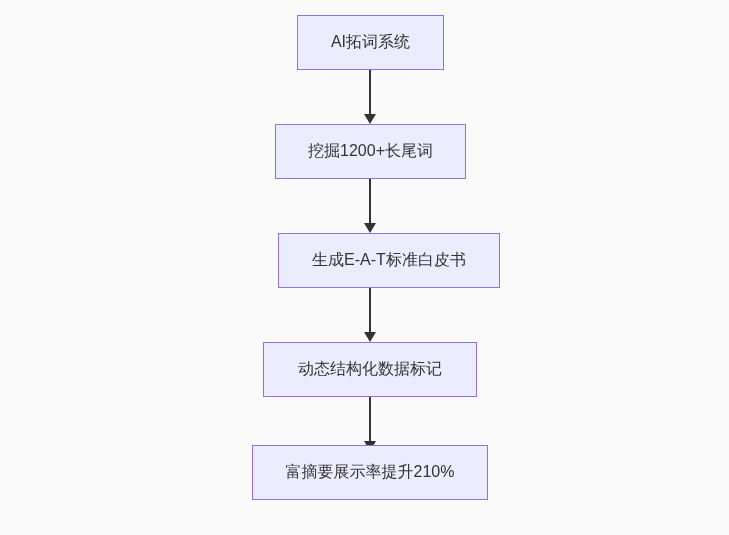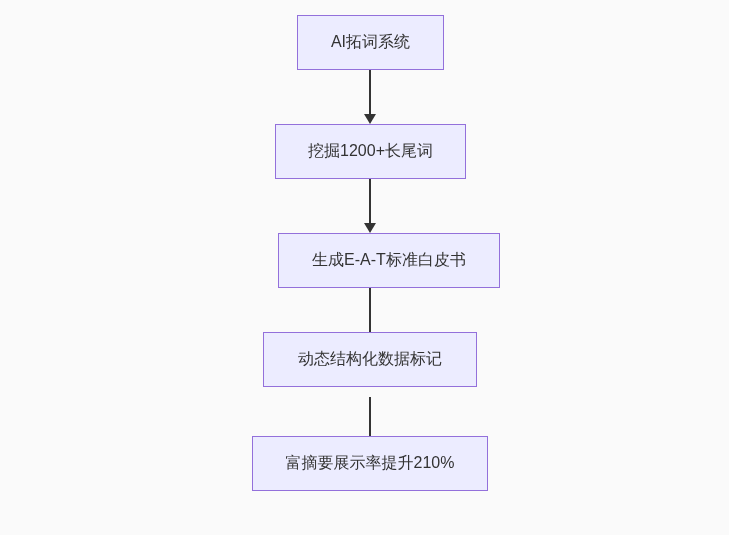--- a/index.html
+++ b/index.html
@@ -24,22 +24,22 @@
     font-size: 16px;
     display: flex;
     align-items: center;
     justify-content: center;
     text-align: center;
     white-space: nowrap;
   }
   .node-1 { left: 297px; top: 15px;  width: 147px; height: 55px; }
   .node-2 { left: 275px; top: 124px; width: 191px; height: 55px; justify-content: center; }
   .node-3 { left: 278px; top: 233px; width: 222px; height: 55px; }
-  .node-4 { left: 263px; top: 332px; width: 214px; height: 55px; }
-  .node-5 { left: 252px; top: 436px; width: 236px; height: 55px; }
+  .node-4 { left: 263px; top: 342px; width: 214px; height: 55px; }
+  .node-5 { left: 252px; top: 445px; width: 236px; height: 55px; }
   .edge {
     position: absolute;
     width: 12px;
     display: flex;
     flex-direction: column;
     align-items: center;
     left: 364px;
   }
   .edge-1 { top: 70px;  height: 54px; }
   .edge-2 { top: 179px; height: 54px; }

